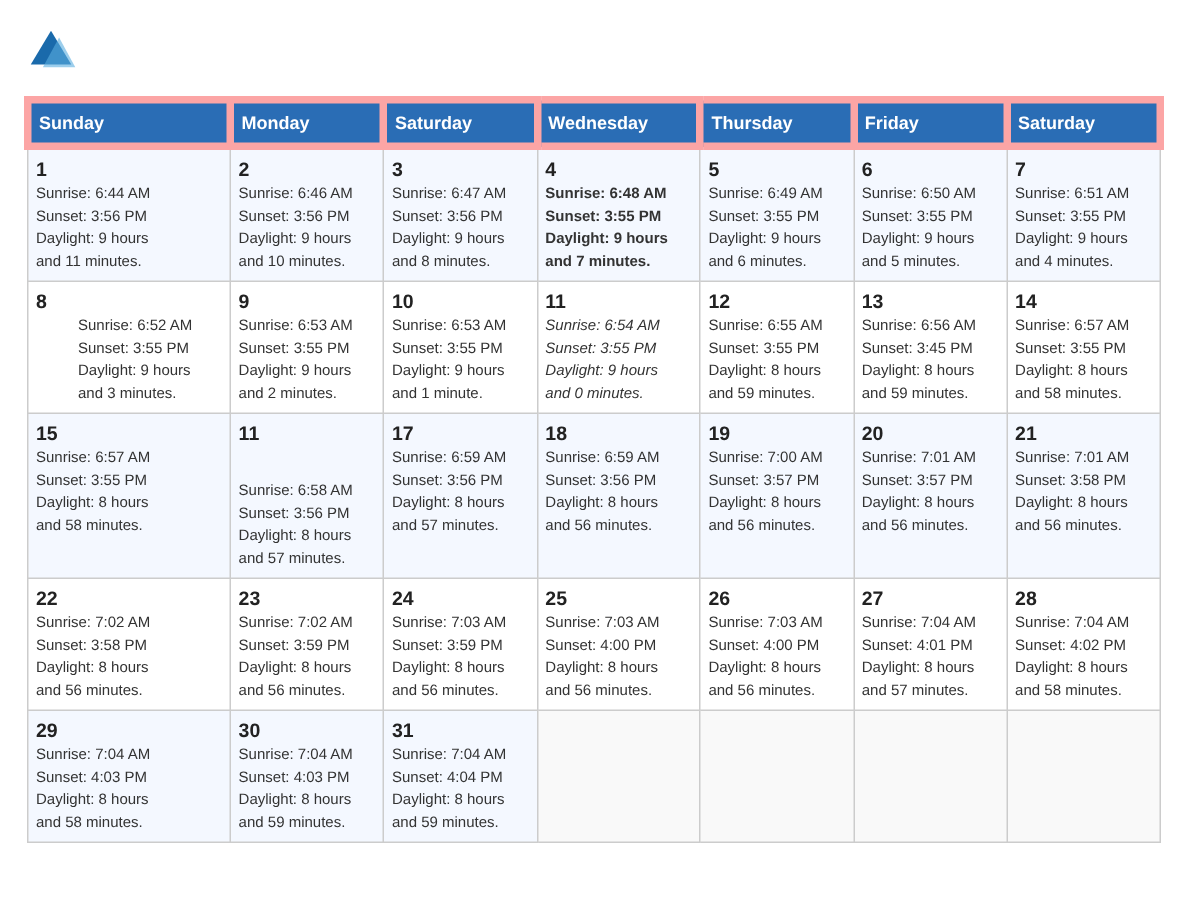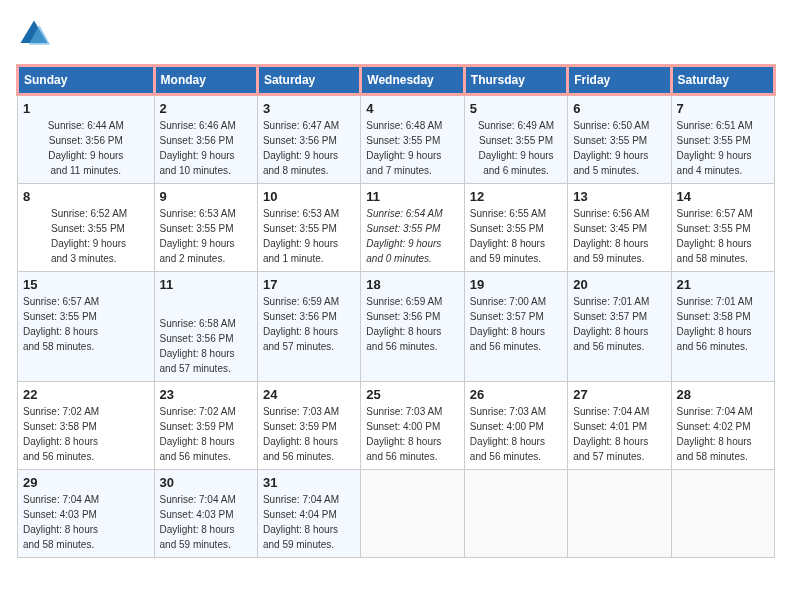--- a/index.html
+++ b/index.html
@@ -51,21 +51,21 @@
       border-collapse: collapse;
       font-size: 11px;
     }
     thead tr th {
       background: #2a6db5;
       color: #fff;
       text-align: left;
       padding: 6px 5px;
       font-size: 12px;
       font-weight: bold;
-      border: 3px solid #fca5a5;
+      border: 5px solid #fca5a5;
     }
     tbody tr td {
       vertical-align: top;
       padding: 5px 5px;
       border: 1px solid #ccc;
       min-height: 80px;
       background: #fff;
     }
     tbody tr:nth-child(odd) td {
       background: #f4f8ff;
@@ -115,49 +115,49 @@
         <th>Wednesday</th>
         <th>Thursday</th>
         <th>Friday</th>
         <th>Saturday</th>
       </tr>
   </thead>
   <tbody id="calendar-body">
   <tr>
         <td>
           <span class="day-num">1</span>
-          <div class="day-info" style="white-space: pre-line; text-align: center;">Sunrise: 6:44 AM
+          <div class="day-info" style="white-space: pre-line;">Sunrise: 6:44 AM
 Sunset: 3:56 PM
 Daylight: 9 hours
 and 11 minutes.</div>
         </td>
         <td>
           <span class="day-num">2</span>
           <div class="day-info" style="white-space: pre-line;">Sunrise: 6:46 AM
 Sunset: 3:56 PM
 Daylight: 9 hours
 and 10 minutes.</div>
         </td>
         <td>
           <span class="day-num">3</span>
           <div class="day-info" style="white-space: pre-line;">Sunrise: 6:47 AM
 Sunset: 3:56 PM
 Daylight: 9 hours
 and 8 minutes.</div>
         </td>
         <td>
           <span class="day-num">4</span>
-          <div class="day-info" style="white-space: pre-line;">Sunrise: 6:48 AM
+          <div class="day-info" style="white-space: pre-line; font-weight: bold;">Sunrise: 6:48 AM
 Sunset: 3:55 PM
 Daylight: 9 hours
 and 7 minutes.</div>
         </td>
         <td>
           <span class="day-num">5</span>
-          <div class="day-info" style="white-space: pre-line; text-align: center;">Sunrise: 6:49 AM
+          <div class="day-info" style="white-space: pre-line;">Sunrise: 6:49 AM
 Sunset: 3:55 PM
 Daylight: 9 hours
 and 6 minutes.</div>
         </td>
         <td>
           <span class="day-num">6</span>
           <div class="day-info" style="white-space: pre-line;">Sunrise: 6:50 AM
 Sunset: 3:55 PM
 Daylight: 9 hours
 and 5 minutes.</div>

